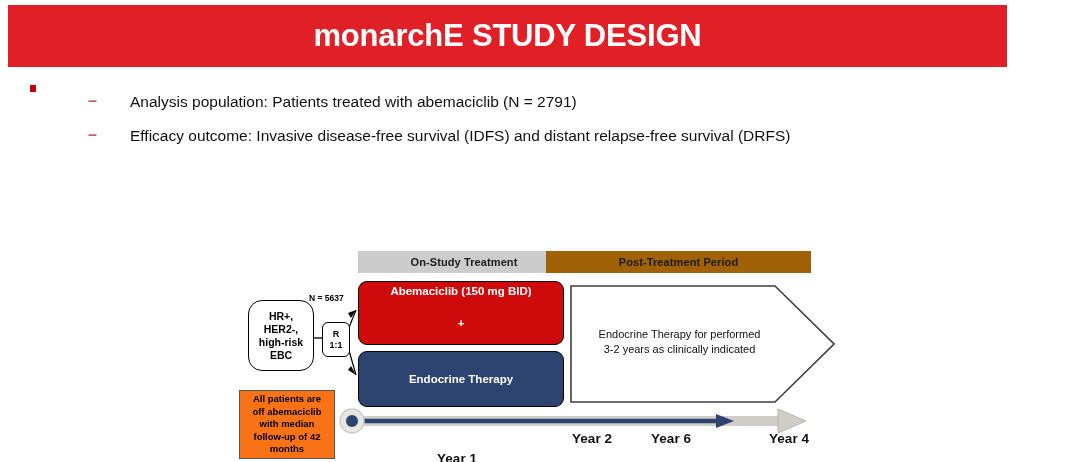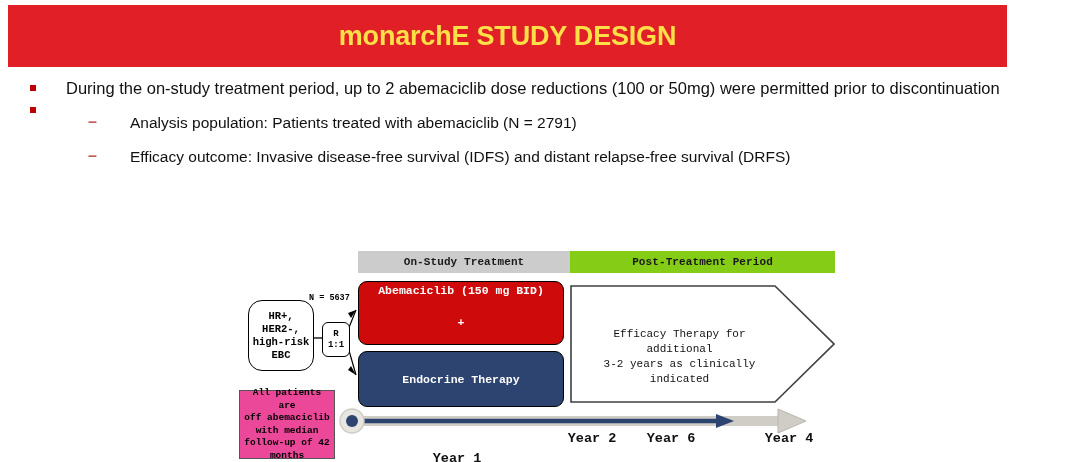--- a/index.html
+++ b/index.html
@@ -12,22 +12,22 @@
     color:#000;
   }
 
   
   #title-banner{
     position:absolute;left:8px;top:5px;width:999px;height:62px;
     background:#e01f26;
     display:flex;align-items:center;justify-content:center;
   }
   #title-text{
-    color:#fde047;
-    font-size:27px;
+    color:#ffffff;
+    font-size:31px;
     font-weight:bold;
     letter-spacing:-0.2px;
     white-space:nowrap;
   }
 
   
   #bullets{
     position:absolute;left:14px;top:78px;width:1050px;
   }
   .bullet-l1{
@@ -50,31 +50,31 @@
     color:#111;
     margin-top:14px;
   }
   .bullet-l2 .dash{
     position:absolute;left:74px;top:-1px;
     color:#c55a5a;font-size:16px;font-weight:bold;
   }
   sup{font-size:0.62em;vertical-align:super;}
 
   
-  #diagram{position:absolute;left:0;top:0;width:1075px;height:368px;pointer-events:none;font-family:Liberation Mono, monospace;}
+  #diagram{position:absolute;left:0;top:0;width:1075px;height:368px;pointer-events:none;}
   #diagram > *{pointer-events:auto;}
 
   .phase-bar{
     position:absolute;height:22px;
     display:flex;align-items:center;justify-content:center;
     font-size:11px;font-weight:bold;color:#1a1a1a;
     letter-spacing:0.1px;
   }
   #bar-onstudy{left:358px;top:251px;width:212px;background:#cccccc;}
-  #bar-post{left:570px;top:251px;width:265px;background:#84cc16;}
+  #bar-post{left:546px;top:251px;width:265px;background:#a16207;}
 
   
   #pop-box{
     position:absolute;left:248px;top:300px;width:64px;height:69px;
     border:1.6px solid #000;border-radius:14px;background:#fff;
     display:flex;align-items:center;justify-content:center;
     text-align:center;font-size:10.5px;font-weight:bold;line-height:13px;
   }
   
   #rand-box{
@@ -83,21 +83,21 @@
     display:flex;align-items:center;justify-content:center;
     text-align:center;font-size:9px;font-weight:bold;line-height:11px;
   }
   #n-label{
     position:absolute;left:309px;top:293px;
     font-size:8.5px;font-weight:bold;white-space:nowrap;
   }
   
   #followup-box{
     position:absolute;left:239px;top:390px;width:96px;height:69px;
-    border:1.4px solid #555;background:#ec4899;
+    border:1.4px solid #555;background:#f97316;
     display:flex;align-items:center;justify-content:center;
     text-align:center;font-size:9.5px;font-weight:bold;line-height:12.5px;
     padding:0 2px;box-sizing:border-box;
   }
 
   
   #arm-red{
     position:absolute;left:358px;top:281px;width:204px;height:62px;
     background:#cf0a0a;border:1.4px solid #000;border-radius:9px;
     display:flex;flex-direction:column;align-items:center;justify-content:space-between;
@@ -131,21 +131,20 @@
 <body>
 
 <div id="title-banner">
   <span id="title-text">monarchE STUDY DESIGN</span>
 </div>
 
 <div id="bullets">
 
   <div class="bullet-l1">
     <span class="sq"></span>
-    <span>During the on-study treatment period, up to 2 abemaciclib dose reductions (100 or 50mg) were permitted prior to discontinuation</span>
   </div>
 
   <div class="bullet-l1">
     <span class="sq"></span>
   </div>
 
   <div class="bullet-l2">
     <span class="dash">–</span>
     <span>Analysis population: Patients treated with abemaciclib (N = 2791)</span>
   </div>
@@ -198,21 +197,21 @@
   </div>
 
   <div id="arm-blue">
     <span>Endocrine Therapy</span>
   </div>
 
   <svg id="post-chevron" viewBox="0 0 265 118" preserveAspectRatio="none">
     <polygon points="1,1 205,1 264,59 205,117 1,117" fill="#ffffff" stroke="#3f3f3f" stroke-width="1.6"></polygon>
   </svg>
   <div id="post-chevron-label">
-    <span>Efficacy Therapy for additional</span><br>
+    <span>Endocrine Therapy for performed</span><br>
     <span>3-2 years as clinically indicated</span>
   </div>
 
   <svg id="timeline" viewBox="0 0 480 36">
 
     <line x1="14" y1="17" x2="440" y2="17" stroke="#cfcdc6" stroke-width="10"></line>
     <polygon points="440,5 440,29 468,17" fill="#cfcdc6" stroke="#b9b6ae" stroke-width="1"></polygon>
 
     <line x1="14" y1="17" x2="378" y2="17" stroke="#2d4370" stroke-width="4.5"></line>
     <polygon points="378,10 378,24 396,17" fill="#2d4370"></polygon>

